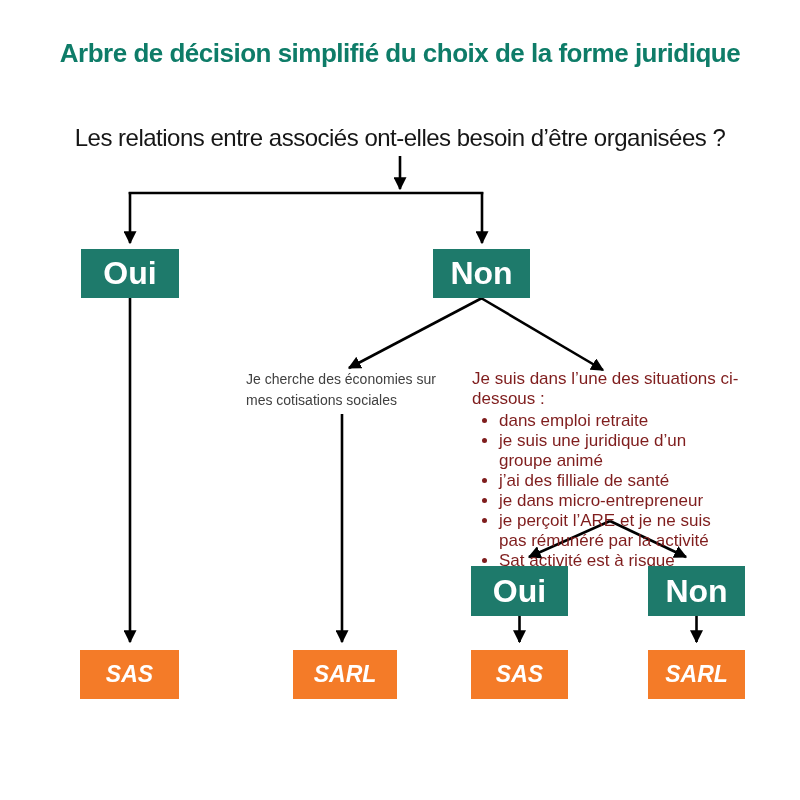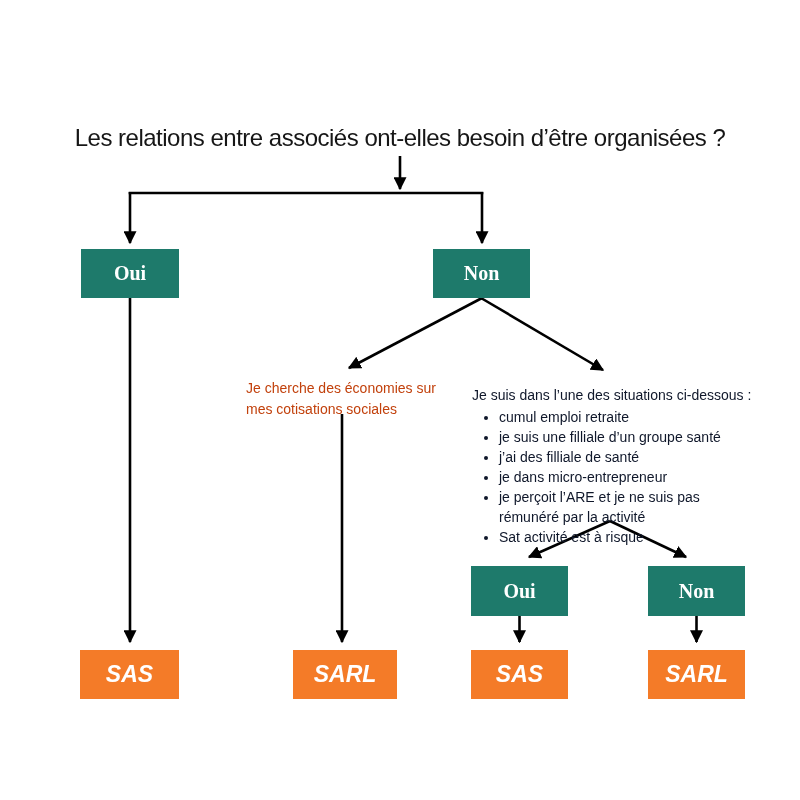--- a/index.html
+++ b/index.html
@@ -15,39 +15,40 @@
     position:absolute;top:124px;left:0;width:800px;text-align:center;
     font-size:24px;letter-spacing:-0.5px;color:#161616;
   }
   .connector{position:absolute;top:0;left:0;width:800px;height:800px;}
   .connector path{stroke:var(--line,#000);stroke-width:2.6;fill:none;}
   .connector marker path{fill:var(--line,#000);stroke:none;}
   .box{
     position:absolute;display:flex;align-items:center;justify-content:center;
     color:#ffffff;font-weight:bold;
   }
-  .teal{background:var(--teal,#1e7a6b);font-size:20px;font-family:Liberation Serif, serif;}
+  .teal{background:var(--teal,#1e7a6b);font-size:32px;}
   .orange{background:var(--orange,#f47b28);font-size:23px;font-style:italic;}
   .note{
     position:absolute;left:246px;top:369px;width:200px;
-    font-size:14px;line-height:21px;color:#c2410c;margin-top:9px;
+    font-size:14px;line-height:21px;color:#404040;
   }
   .situations{
-    position:absolute;left:472px;top:385px;width:288px;
-    font-size:14px;line-height:20px;color:#0f172a;
+    position:absolute;left:472px;top:369px;width:288px;
+    font-size:17px;line-height:20px;color:#7f1d1d;
   }
   .situations .heading{margin:0 0 2px 0;}
   .situations ul{margin:2px 0 0 0;padding:0 0 0 27px;list-style:disc;}
   .situations li{max-width:235px;margin:0;padding:0;}
 </style>
 </head>
 <body>
 
 <div class="canvas">
 
+  <div class="title">Arbre de décision simplifié du choix de la forme juridique</div>
 
   <div class="question">Les relations entre associés ont-elles besoin d’être organisées ?</div>
 
   <svg class="connector" viewBox="0 0 800 800" xmlns="http://www.w3.org/2000/svg">
     <defs>
       <marker id="arrow" viewBox="0 0 10 10" refX="9" refY="5" markerWidth="5" markerHeight="5" orient="auto">
         <path d="M0,0 L10,5 L0,10 z"></path>
       </marker>
     </defs>
     <path d="M400,156 L400,189" marker-end="url(#arrow)"></path>
@@ -65,22 +66,22 @@
   </svg>
 
   <div class="box teal" style="left:81px;top:249px;width:98px;height:49px">Oui</div>
   <div class="box teal" style="left:433px;top:249px;width:97px;height:49px">Non</div>
 
   <div class="note">Je cherche des économies sur mes cotisations sociales</div>
 
   <div class="situations">
     <div class="heading">Je suis dans l’une des situations ci-dessous :</div>
     <ul>
-      <li>cumul emploi retraite</li>
-      <li>je suis une filliale d’un groupe santé</li>
+      <li>dans emploi retraite</li>
+      <li>je suis une juridique d’un groupe animé</li>
       <li>j’ai des filliale de santé</li>
       <li>je dans micro-entrepreneur</li>
       <li>je perçoit l’ARE et je ne suis pas rémunéré par la activité</li>
       <li>Sat activité est à risque</li>
     </ul>
   </div>
 
   <div class="box teal" style="left:471px;top:566px;width:97px;height:50px">Oui</div>
   <div class="box teal" style="left:648px;top:566px;width:97px;height:50px">Non</div>
 

